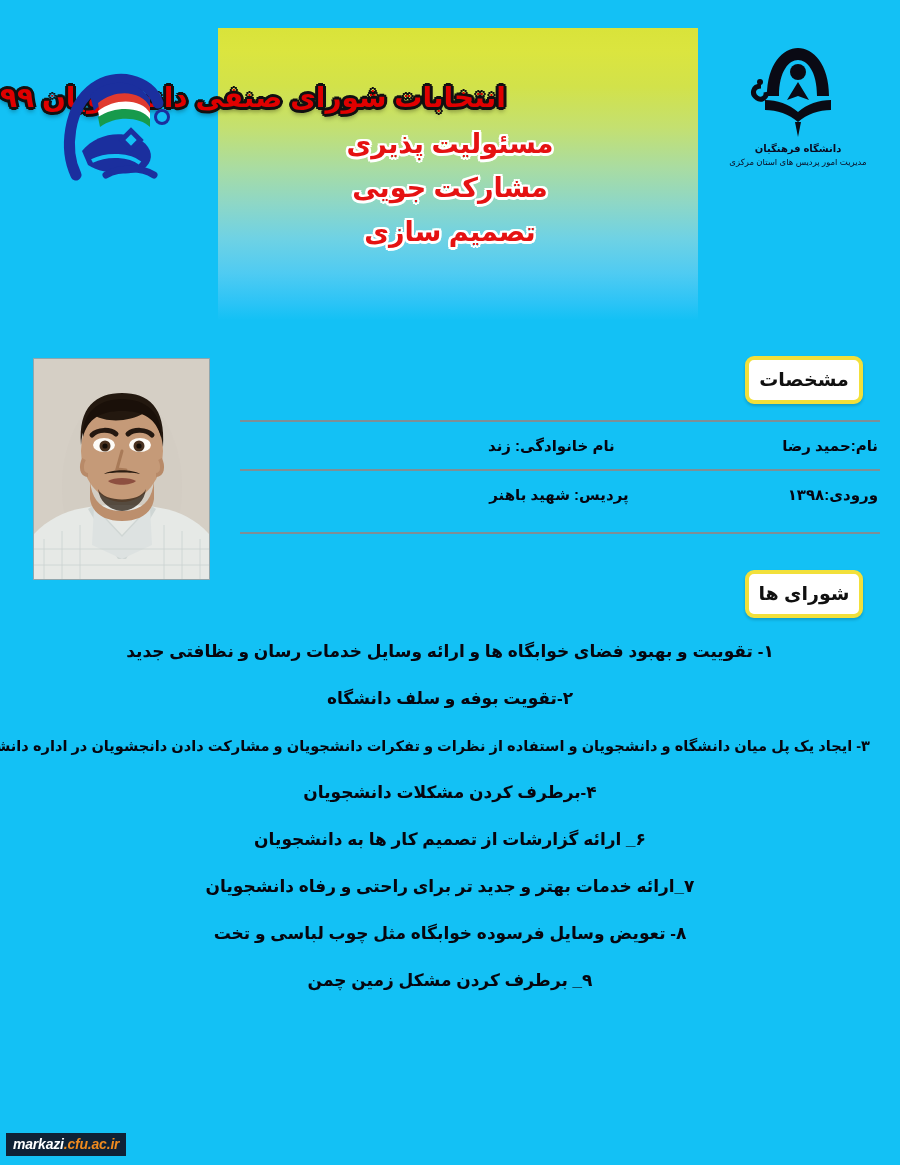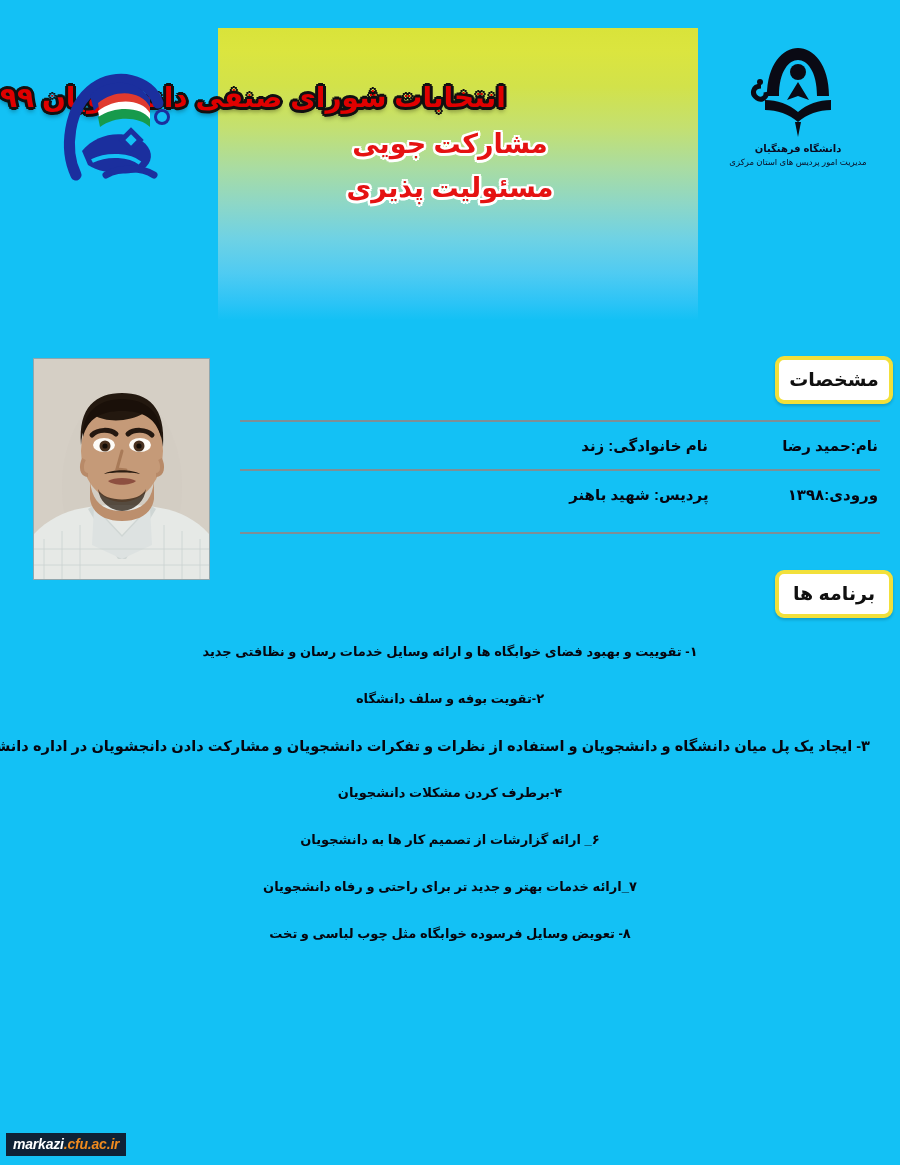--- a/index.html
+++ b/index.html
@@ -115,21 +115,20 @@
     border-radius: 9px;
     width: 110px;
     height: 40px;
     line-height: 40px;
     text-align: center;
     font-size: 19px;
     font-weight: bold;
     color: #101010;
     direction: rtl;
     box-shadow: 0 2px 3px rgba(0,0,0,.18);
-    margin-left: 30px;
   }
   #badge-specs { left: 745px; top: 356px; }
   #badge-programs { left: 745px; top: 570px; }
 
   
   .photo {
     position: absolute;
     left: 33px;
     top: 358px;
     width: 175px;
@@ -157,36 +156,36 @@
     flex-direction: row;
     align-items: center;
     height: 47px;
     color: #050510;
     font-size: 15px;
     font-weight: bold;
     direction: rtl;
   }
   .info-cell { white-space: nowrap; }
   .c1 { width: 170px; text-align: right; padding-right: 2px; }
-  .c2 { width: 220px; text-align: right; }
+  .c2 { width: 220px; text-align: left; }
   .c3 { width: 250px; text-align: right; }
   .info-gap { height: 14px; }
 
   
   .program-list {
     position: absolute;
     left: 0;
     top: 628px;
     width: 900px;
     direction: rtl;
   }
   .program-item {
     text-align: center;
     color: #06060f;
-    font-size: 13px;
+    font-size: 17px;
     font-weight: bold;
     line-height: 22px;
     padding: 12.5px 30px;
     direction: rtl;
     white-space: nowrap;
   }
   .program-item.wide { font-size: 14.6px; }
 
   
   .watermark {
@@ -207,22 +206,23 @@
 </head>
 <body>
 
 <div class="header">
 
   <div class="header-banner"></div>
 
   <div class="banner-title">انتخابات شورای صنفی دانشجویان ۹۹</div>
 
   <div class="banner-slogans">
+    <div class="slogan-line">مسئولیت پذیری</div>
     <div class="slogan-line">مشارکت جویی</div>
-    <div class="slogan-line">مسئولیت پذیری</div>
+    <div class="slogan-line">تصمیم سازی</div>
   </div>
 
   <div class="logo-left">
     <svg width="150" height="150" viewBox="0 0 150 150">
       <path d="M30 120 C18 95 22 52 48 33 C70 17 104 24 112 48" fill="none" stroke="#1b2f9e" stroke-width="11" stroke-linecap="round"></path>
       <path d="M44 40 C62 22 92 24 104 44 L104 58 C92 40 64 38 48 56 Z" fill="#1b2f9e"></path>
       <path d="M52 48 C70 33 96 36 104 52 L104 62 C94 48 70 46 54 60 Z" fill="#e03a2f"></path>
       <path d="M52 56 C70 42 96 44 104 58 L104 66 C94 54 70 52 54 66 Z" fill="#ffffff"></path>
       <path d="M52 62 C70 50 96 52 104 64 L104 72 C94 62 70 60 54 72 Z" fill="#179a4c"></path>
       <path d="M36 96 C50 78 78 74 96 86 C106 93 108 104 100 112 C88 122 58 120 42 110" fill="#1b2f9e"></path>
@@ -244,21 +244,21 @@
       <path d="M52 84 L58 84 L55 99 Z" fill="#0a0a14"></path>
       <path d="M18 48 C10 48 8 56 14 60 C18 63 24 60 23 54" fill="none" stroke="#0a0a14" stroke-width="5"></path>
       <circle cx="17" cy="44" r="3" fill="#0a0a14"></circle>
     </svg>
     <div class="logo-right-caption">دانشگاه فرهنگیان</div>
     <div class="logo-right-sub">مدیریت امور پردیس های استان مرکزی</div>
   </div>
 </div>
 
 <div class="badge" id="badge-specs">مشخصات</div>
-<div class="badge" id="badge-programs">برنامه ها</div>
+<div class="badge" id="badge-programs">شورای ها</div>
 
 <div class="photo">
   <svg width="175" height="220" viewBox="0 0 175 220">
     <rect x="0" y="0" width="175" height="220" fill="#cdc6bb"></rect>
     <rect x="0" y="0" width="175" height="220" fill="#d5cfc5"></rect>
     <ellipse cx="88" cy="128" rx="60" ry="95" fill="#cfc9c0" opacity="0.25"></ellipse>
     <path d="M0 175 C22 152 48 146 88 146 C128 146 154 152 175 175 L175 220 L0 220 Z" fill="#e6e9e6"></path>
     <path d="M60 146 L88 176 L116 146 L122 150 L92 200 L84 200 L54 150 Z" fill="#cfd6d4"></path>
     <path d="M60 148 L88 178 L116 148 L118 186 L88 200 L58 186 Z" fill="#dde2e1"></path>
     <ellipse cx="88" cy="92" rx="41" ry="51" fill="#c59a78"></ellipse>
@@ -309,17 +309,18 @@
 </div>
 
 <div class="program-list">
   <div class="program-item">۱-  تقوییت و بهبود فضای خوابگاه ها و ارائه وسایل خدمات رسان  و نظافتی جدید</div>
   <div class="program-item">۲-تقویت بوفه  و سلف دانشگاه</div>
   <div class="program-item wide">۳- ایجاد یک پل میان دانشگاه و دانشجویان و استفاده از نظرات و تفکرات دانشجویان و مشارکت دادن دانجشویان در اداره دانشگاه</div>
   <div class="program-item">۴-برطرف کردن مشکلات دانشجویان</div>
   <div class="program-item">۶_ ارائه گزارشات از تصمیم کار ها به دانشجویان</div>
   <div class="program-item">۷_ارائه خدمات بهتر و جدید تر برای راحتی و رفاه دانشجویان</div>
   <div class="program-item">۸- تعویض وسایل فرسوده خوابگاه  مثل چوب لباسی و تخت</div>
+  <div class="program-item">۹_ برطرف کردن مشکل زمین چمن</div>
 </div>
 
 <div class="watermark">
   <span class="wm-a">markazi</span><span class="wm-b">.cfu.ac.ir</span>
 </div>
 
 </body></html>

